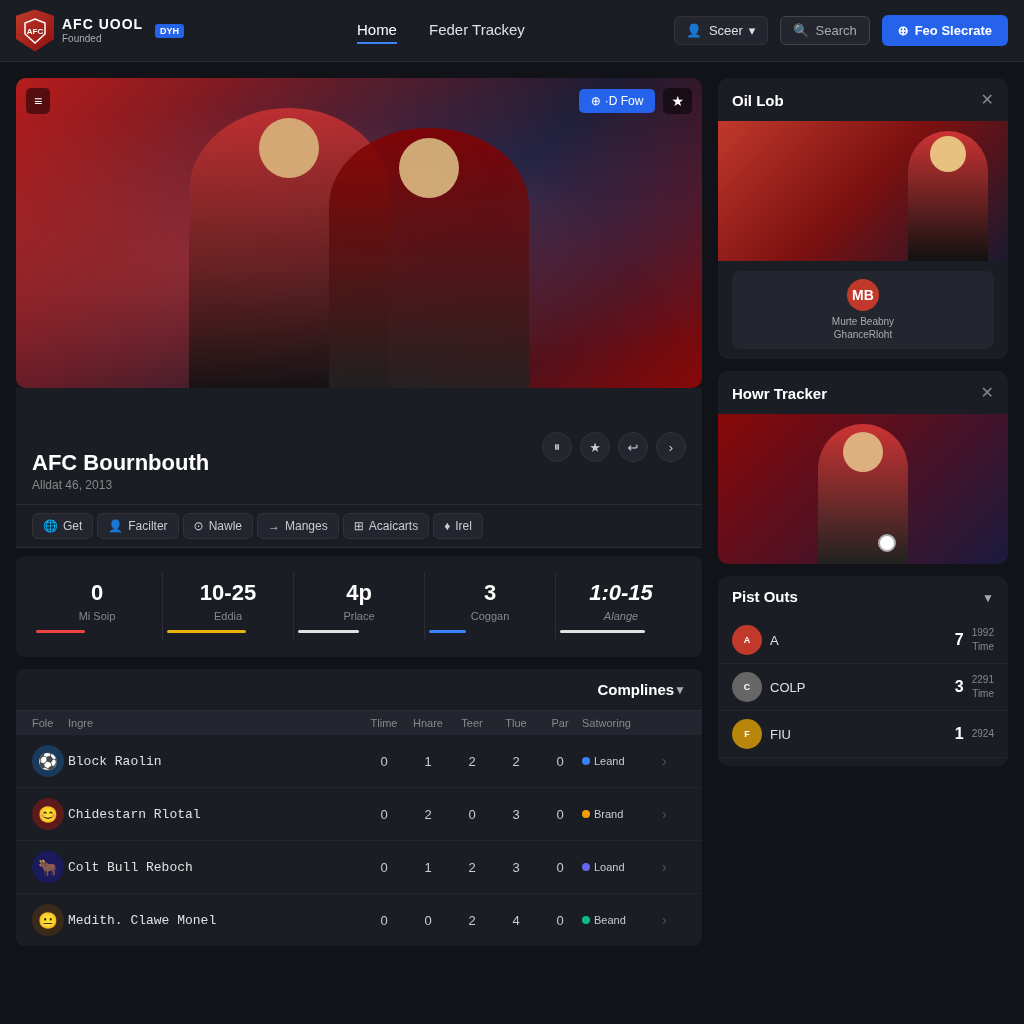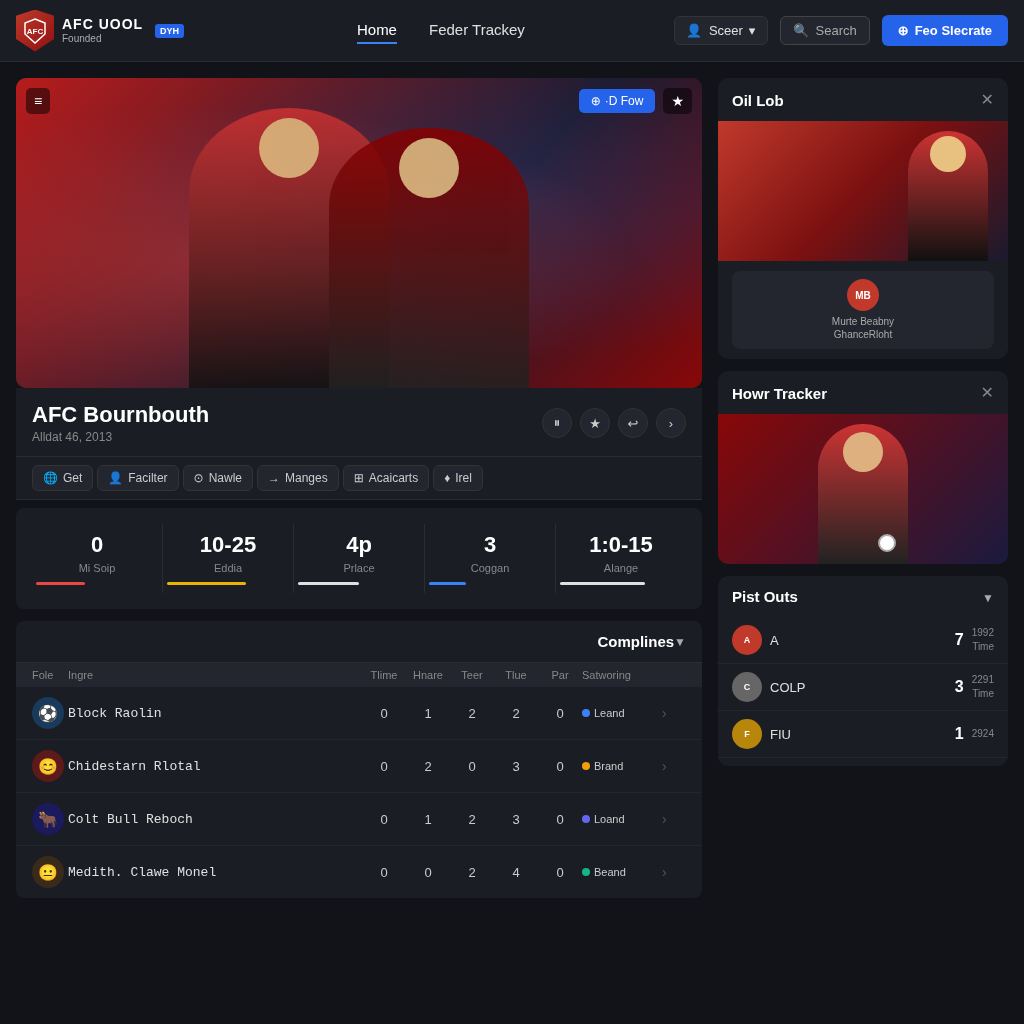--- a/index.html
+++ b/index.html
@@ -151,21 +151,21 @@
       height: 260px;
     }
 
     
     .team-info {
       background: #1a1d24;
       padding: 14px 16px 12px;
       border-bottom: 1px solid #2a2d34;
     }
     .team-name {
-      font-size: 22px; font-weight: 800; color: #fff; margin-bottom: 2px;
+      font-size: 22px; font-weight: 800; color: #fff; margin-bottom: 2px; margin-top: 48px;
     }
     .team-meta { font-size: 12px; color: #888; }
     .team-info-row {
       position: relative;
       display: flex; align-items: center;
     }
     .team-name-block { flex: 1; }
     .team-ctrl-btns {
       display: flex; gap: 8px; align-items: center;
     }
@@ -198,21 +198,21 @@
       border-radius: 8px;
     }
     .stats-row {
       display: flex; gap: 0;
     }
     .stat-item {
       flex: 1; text-align: center;
       border-right: 1px solid #2a2d34;
       padding: 8px 4px;
     }
-    .stat-item:last-child { border-right: none; }
+    .stat-item:last-child { border-right: none; font-style: italic; }
     .stat-value { font-size: 22px; font-weight: 700; color: #fff; }
     .stat-label { font-size: 11px; color: #888; margin-top: 4px; }
     .stat-bar {
       height: 3px; border-radius: 2px; margin-top: 8px;
     }
 
     
     .section-box {
       background: #1a1d24;
       border-radius: 8px;
@@ -305,21 +305,21 @@
       display: flex; gap: 8px; padding: 10px 14px;
     }
     .club-card {
       flex: 1; background: #23262f; border-radius: 8px; padding: 8px;
       display: flex; flex-direction: column; align-items: center; gap: 4px;
     }
     .club-badge {
       width: 32px; height: 32px;
       border-radius: 50%; background: #444;
       display: flex; align-items: center; justify-content: center;
-      font-size: 10px; font-weight: bold; color: #fff;
+      font-size: 14px; font-weight: bold; color: #fff;
     }
     .club-badge.red { background: #c0392b; }
     .club-badge.gold { background: #b8860b; }
     .club-info-text { font-size: 10px; color: #aaa; text-align: center; line-height: 1.3; }
 
     
     .tracker-img {
       width: 100%; height: 150px;
       background: linear-gradient(135deg, #880808 0%, #1a1a3e 100%);
       display: flex; align-items: center; justify-content: center;

